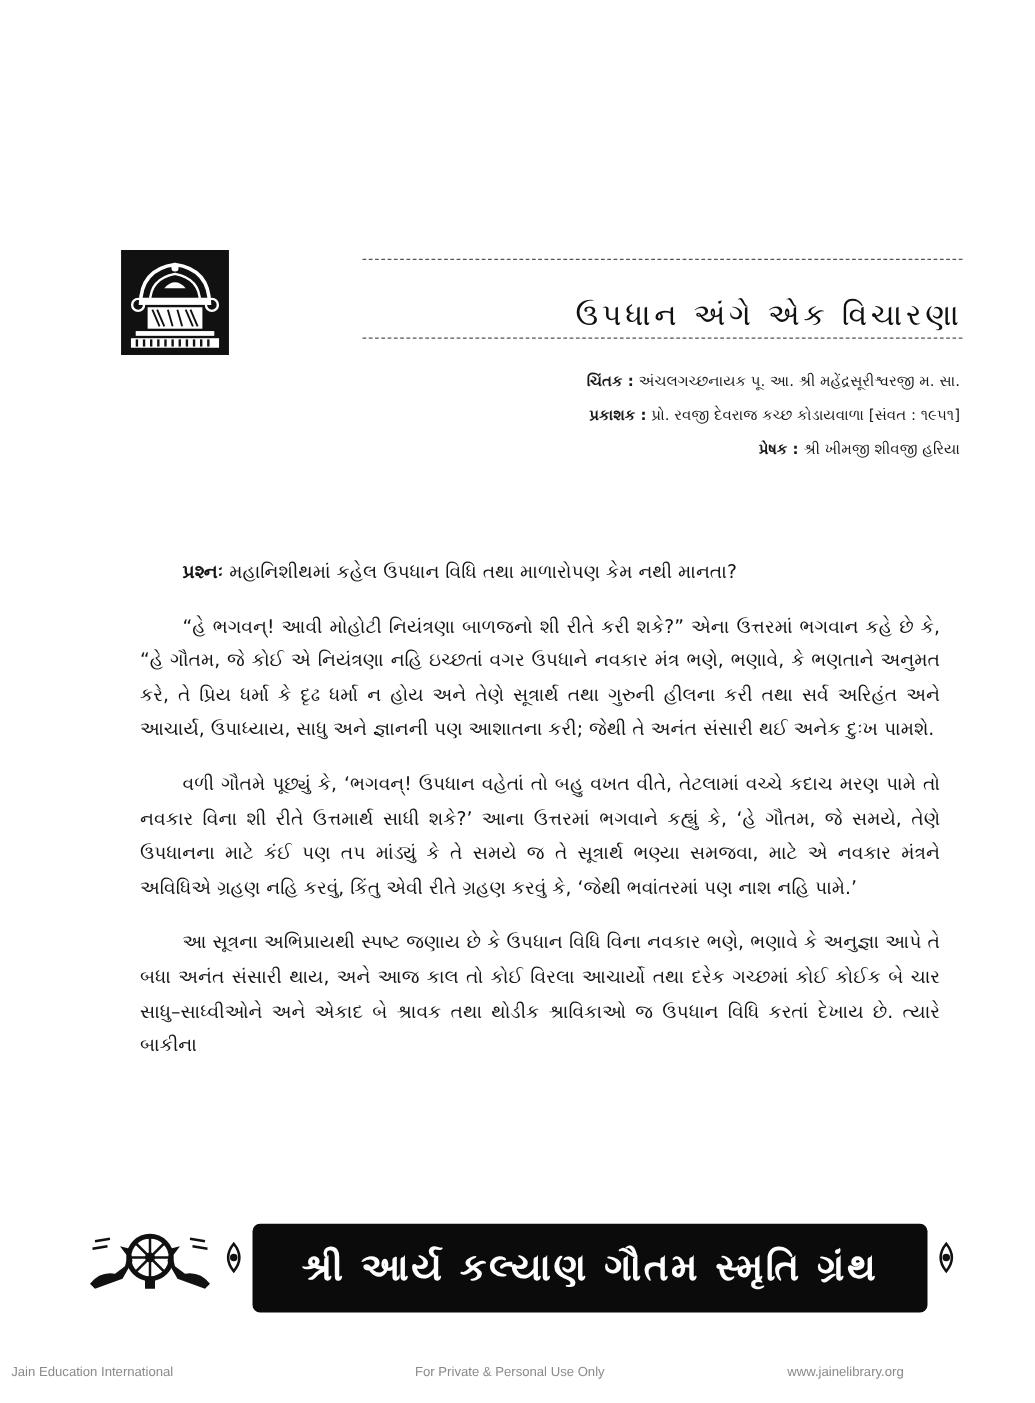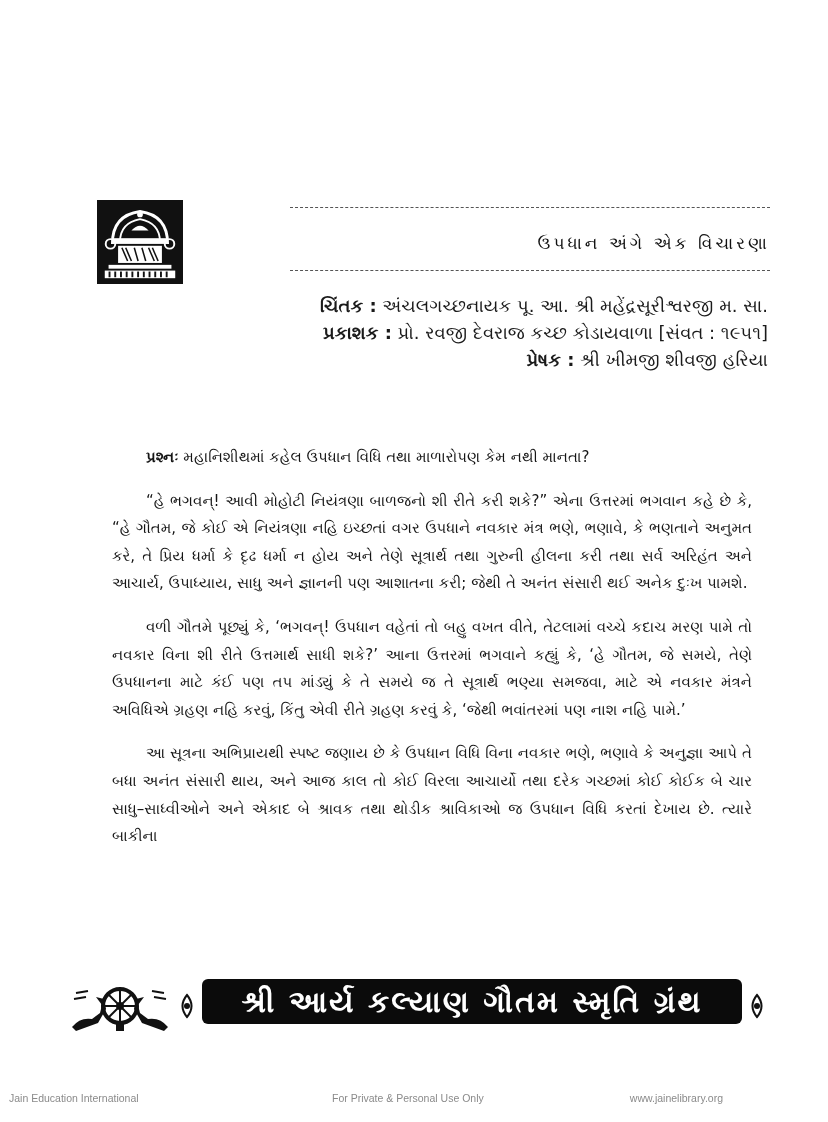--- a/index.html
+++ b/index.html
@@ -9,37 +9,37 @@
 
     .emblem { position: absolute; left: 97px; top: 200px; width: 86px; height: 84px;
       background: #111; border: 2px solid #111; box-sizing: border-box; }
     .emblem svg { width: 100%; height: 100%; display: block; }
 
     .rule { position: absolute; height: 0; border-top: 1px dashed #555; }
     .rule.top { left: 290px; top: 207px; width: 480px; }
     .rule.bottom { left: 290px; top: 270px; width: 480px; }
 
     .title { position: absolute; left: 290px; top: 222px; width: 480px; text-align: right;
-      font-size: 17px; letter-spacing: 3px; color: #111; font-weight: normal; }
+      font-size: 24px; letter-spacing: 3px; color: #111; font-weight: normal; }
 
     .credits { position: absolute; right: 60px; top: 292px; width: 560px; }
-    .credit-line { font-size: 18px; line-height: 27px; text-align: right; white-space: nowrap; }
+    .credit-line { font-size: 12px; line-height: 27px; text-align: right; white-space: nowrap; }
     .credit-line .lbl { font-weight: bold; }
 
     .body-text { position: absolute; left: 96px; top: 428px; width: 672px;
       font-size: 15px; line-height: 27.6px; text-align: justify; color: #151515; }
     .body-text p { margin: 16px; }
     .body-text .indent { text-indent: 34px; }
     .body-text .lead { font-weight: bold; }
 
     .banner { position: absolute; left: 70px; top: 975px; width: 700px; height: 62px; }
     .banner .deer { position: absolute; left: 0; top: 4px; width: 100px; height: 54px; }
     .banner .flourish-l { position: absolute; left: 104px; top: 18px; width: 26px; height: 26px; }
     .banner .flourish-r { position: absolute; right: 0; top: 18px; width: 26px; height: 26px; }
-    .banner .plate { position: absolute; left: 132px; top: 4px; width: 540px; height: 45px;
+    .banner .plate { position: absolute; left: 132px; top: 4px; width: 540px; height: 71px;
       background: #0b0b0b; border-radius: 6px; display: flex; align-items: center; justify-content: center; }
     .banner .plate span { color: #fff; font-size: 30px; font-weight: bold; letter-spacing: 2px; white-space: nowrap; }
 
     .footer { position: absolute; left: 0; top: 1092px; width: 733px; height: 16px;
       font-family: "Liberation Sans", sans-serif; font-size: 10.5px; color: #8a8a8a; }
     .footer .f-left { position: absolute; left: 9px; }
     .footer .f-center { position: absolute; left: 316px; margin-left: 16px; }
     .footer .f-right { position: absolute; right: 10px; }
   </style>
 </head>

